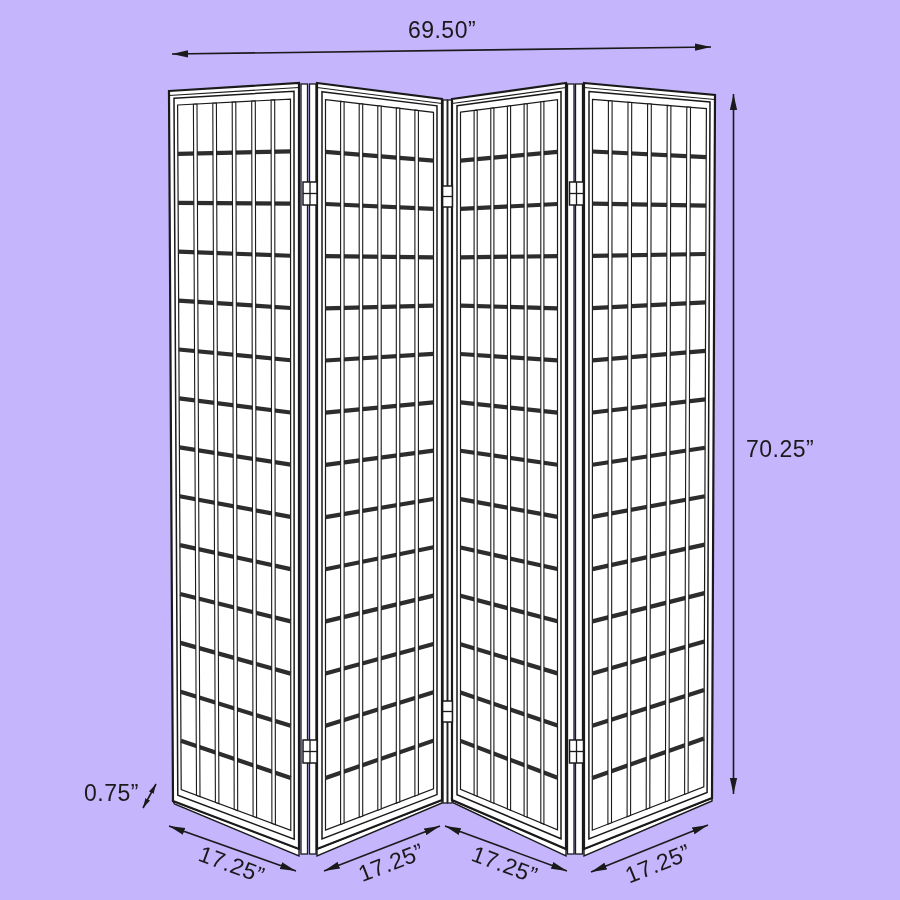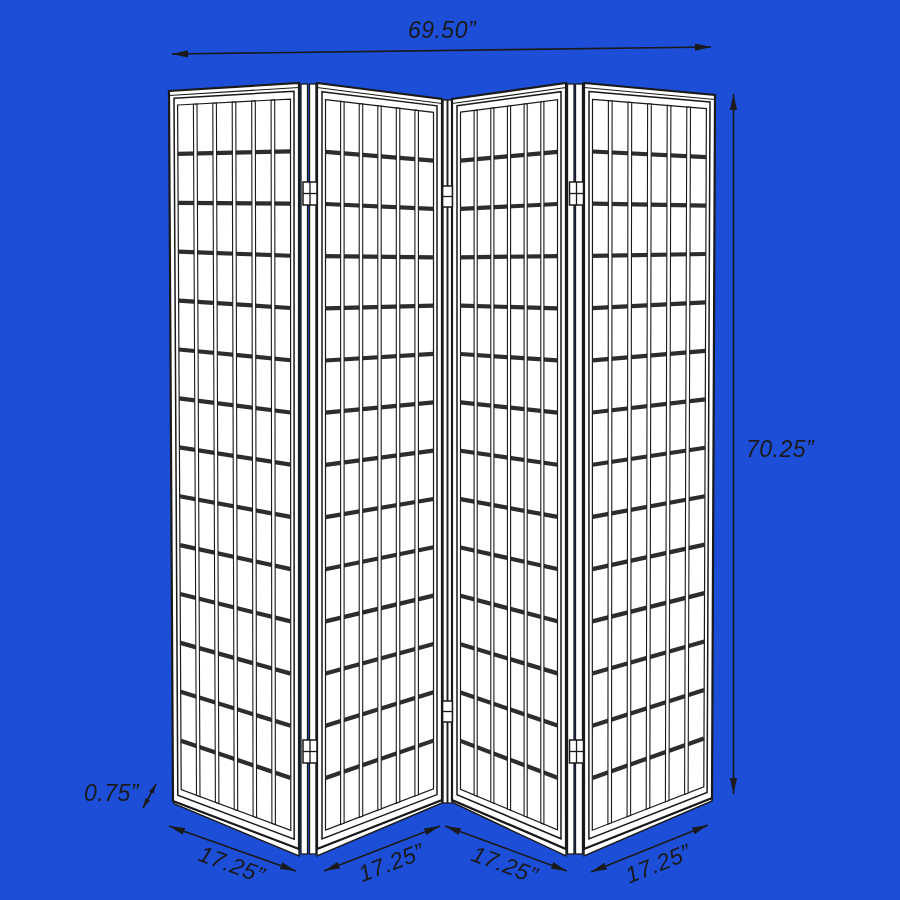--- a/index.html
+++ b/index.html
@@ -4,23 +4,22 @@
 <style>
   html, body {
     margin: 0;
     padding: 0;
     background: #ffffff;
   }
   .canvas-wrap {
     position: relative;
     width: 900px;
     height: 900px;
-    background: #1d4ed8;
+    background: #c4b5fd;
     overflow: hidden;
-    font-style: italic;
   }
   svg {
     display: block;
     font-family: "Liberation Sans", sans-serif;
   }
   .dim-label {
     font-size: 23px;
     fill: #1a1a1a;
     letter-spacing: 0.5px;
   }

